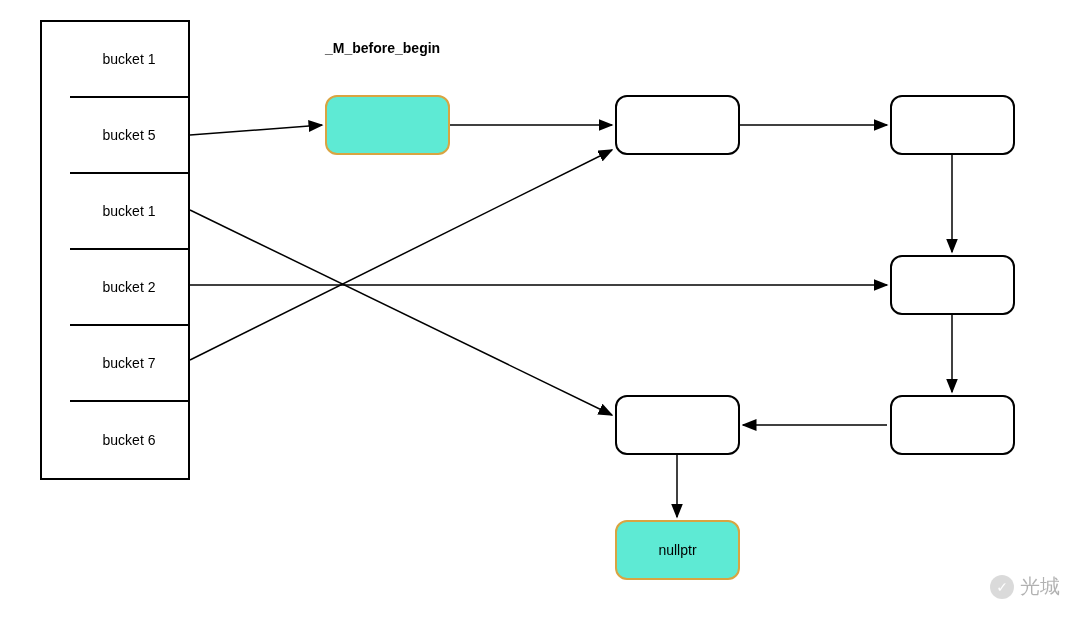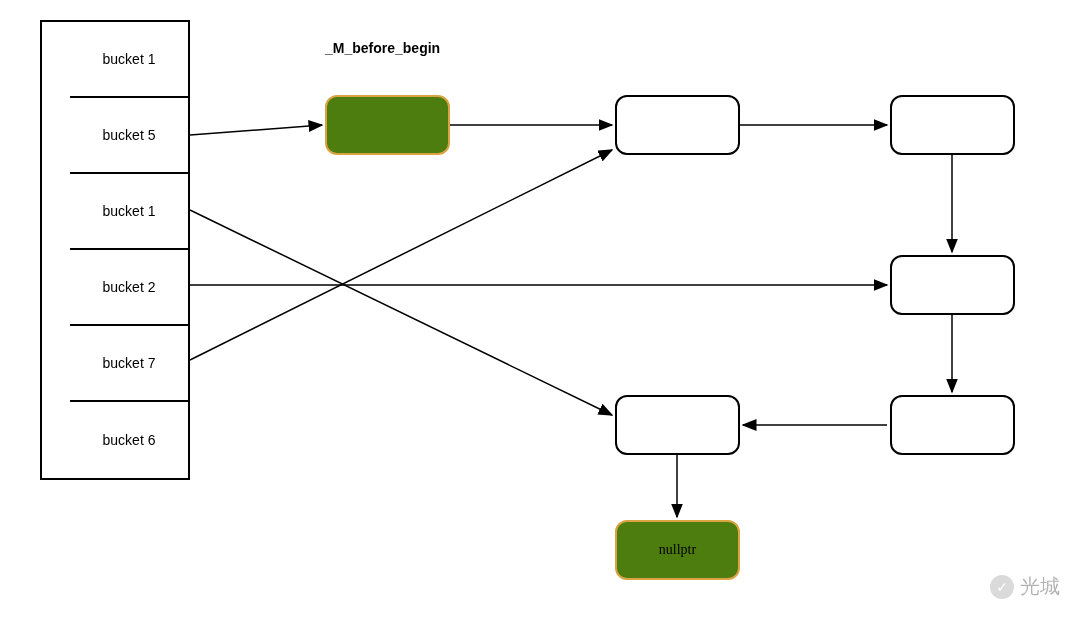--- a/index.html
+++ b/index.html
@@ -33,23 +33,22 @@
       height: 60px;
       border: 2px solid #000;
       border-radius: 12px;
       background: #fff;
       display: flex;
       align-items: center;
       justify-content: center;
       font-size: 14px;
     }
     .node.highlight {
-      background: #4d7c0f;
+      background: #5eead4;
       border-color: #d9a441;
-      font-family: Liberation Serif, serif;
     }
     .label {
       position: absolute;
       font-size: 14px;
       font-weight: bold;
     }
     .watermark {
       position: absolute;
       right: 20px;
       bottom: 20px;

